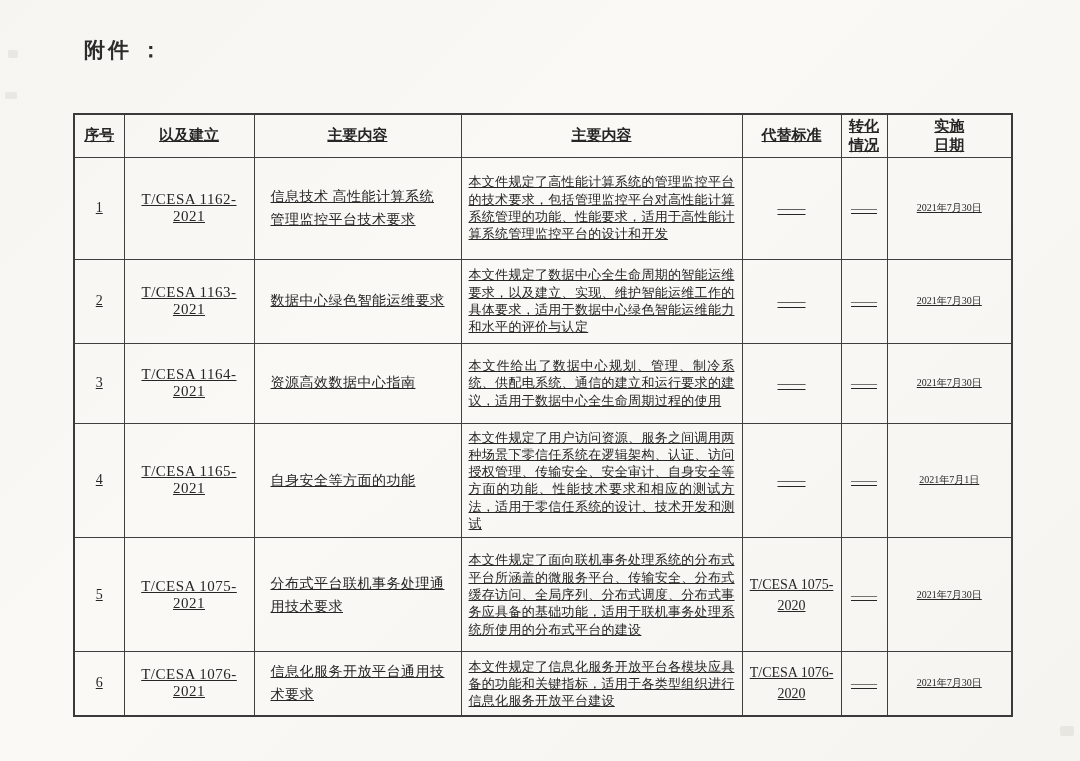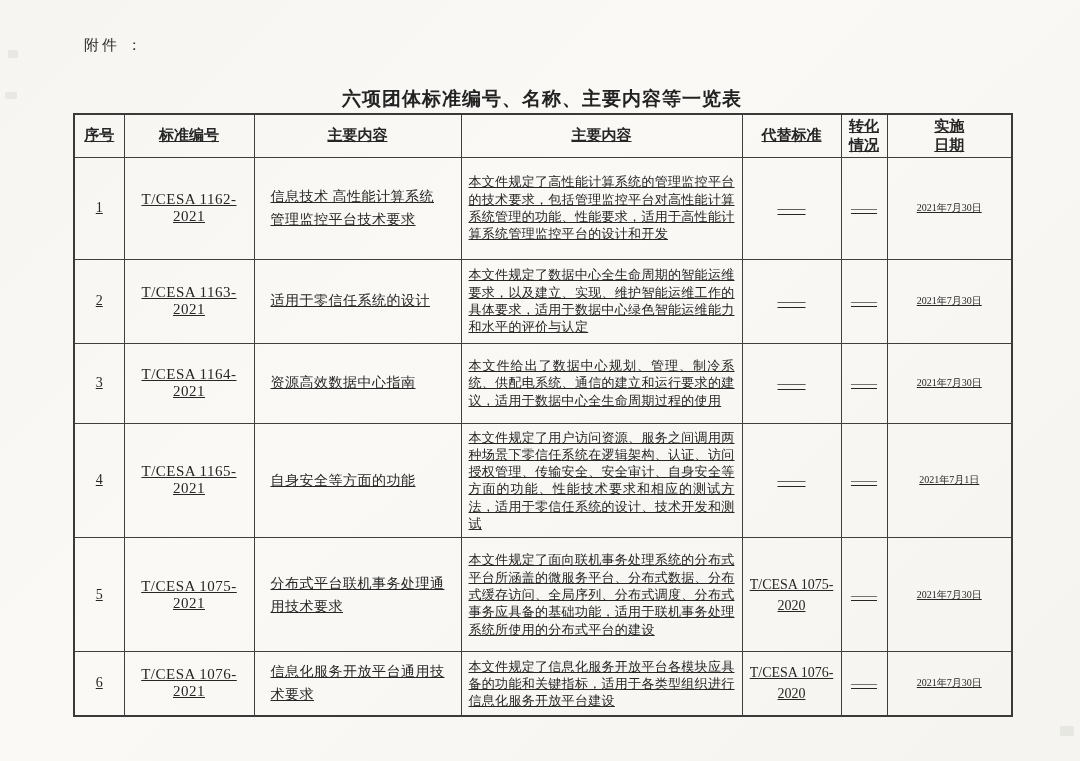--- a/index.html
+++ b/index.html
@@ -12,22 +12,22 @@
     position: relative;
     width: 1080px;
     height: 761px;
     background: linear-gradient(135deg, #f6f5f1 0%, #faf9f6 40%, #f5f4f0 100%);
     overflow: hidden;
   }
   .attachment {
     position: absolute;
     left: 84px;
     top: 36px;
-    font-size: 15px;
-    font-weight: normal;
+    font-size: 21px;
+    font-weight: bold;
     letter-spacing: 3px;
     color: #2b2b2b;
   }
   .doc-title {
     position: absolute;
     left: 73px;
     top: 86px;
     width: 938px;
     text-align: center;
     font-size: 19px;
@@ -114,36 +114,35 @@
 </style>
 </head>
 <body>
 
 <div class="page">
   <span class="smudge s1"></span>
   <span class="smudge s2"></span>
   <span class="smudge s3"></span>
 
   <div class="attachment">附件 ：</div>
-  <div class="doc-title">六项团体标准编号、名称、主要内容等一览表</div>
 
   <table class="standards">
     <colgroup>
       <col style="width:50px">
       <col style="width:130px">
       <col style="width:207px">
       <col style="width:281px">
       <col style="width:99px">
       <col style="width:46px">
       <col style="width:125px">
     </colgroup>
     <thead>
       <tr>
         <th>序号</th>
-        <th>标准编号</th>
+        <th>以及建立</th>
         <th>主要内容</th>
         <th>主要内容</th>
         <th>代替标准</th>
         <th>转化
 情况</th>
         <th>实施
 日期</th>
       </tr>
     </thead>
     <tbody>
@@ -152,21 +151,21 @@
         <td class="c-code">T/CESA 1162-2021</td>
         <td class="c-name">信息技术 高性能计算系统管理监控平台技术要求</td>
         <td class="c-content">本文件规定了高性能计算系统的管理监控平台的技术要求，包括管理监控平台对高性能计算系统管理的功能、性能要求，适用于高性能计算系统管理监控平台的设计和开发</td>
         <td class="c-replaced">——</td>
         <td class="c-conv">——</td>
         <td class="c-date">2021年7月30日</td>
       </tr>
       <tr class="r2">
         <td class="c-seq">2</td>
         <td class="c-code">T/CESA 1163-2021</td>
-        <td class="c-name">适用于零信任系统的设计</td>
+        <td class="c-name">数据中心绿色智能运维要求</td>
         <td class="c-content">本文件规定了数据中心全生命周期的智能运维要求，以及建立、实现、维护智能运维工作的具体要求，适用于数据中心绿色智能运维能力和水平的评价与认定</td>
         <td class="c-replaced">——</td>
         <td class="c-conv">——</td>
         <td class="c-date">2021年7月30日</td>
       </tr>
       <tr class="r3">
         <td class="c-seq">3</td>
         <td class="c-code">T/CESA 1164-2021</td>
         <td class="c-name">资源高效数据中心指南</td>
         <td class="c-content">本文件给出了数据中心规划、管理、制冷系统、供配电系统、通信的建立和运行要求的建议，适用于数据中心全生命周期过程的使用</td>
@@ -180,21 +179,21 @@
         <td class="c-name">自身安全等方面的功能</td>
         <td class="c-content">本文件规定了用户访问资源、服务之间调用两种场景下零信任系统在逻辑架构、认证、访问授权管理、传输安全、安全审计、自身安全等方面的功能、性能技术要求和相应的测试方法，适用于零信任系统的设计、技术开发和测试</td>
         <td class="c-replaced">——</td>
         <td class="c-conv">——</td>
         <td class="c-date">2021年7月1日</td>
       </tr>
       <tr class="r5">
         <td class="c-seq">5</td>
         <td class="c-code">T/CESA 1075-2021</td>
         <td class="c-name">分布式平台联机事务处理通用技术要求</td>
-        <td class="c-content">本文件规定了面向联机事务处理系统的分布式平台所涵盖的微服务平台、分布式数据、分布式缓存访问、全局序列、分布式调度、分布式事务应具备的基础功能，适用于联机事务处理系统所使用的分布式平台的建设</td>
+        <td class="c-content">本文件规定了面向联机事务处理系统的分布式平台所涵盖的微服务平台、传输安全、分布式缓存访问、全局序列、分布式调度、分布式事务应具备的基础功能，适用于联机事务处理系统所使用的分布式平台的建设</td>
         <td class="c-replaced">T/CESA 1075-2020</td>
         <td class="c-conv">——</td>
         <td class="c-date">2021年7月30日</td>
       </tr>
       <tr class="r6">
         <td class="c-seq">6</td>
         <td class="c-code">T/CESA 1076-2021</td>
         <td class="c-name">信息化服务开放平台通用技术要求</td>
         <td class="c-content">本文件规定了信息化服务开放平台各模块应具备的功能和关键指标，适用于各类型组织进行信息化服务开放平台建设</td>
         <td class="c-replaced">T/CESA 1076-2020</td>

